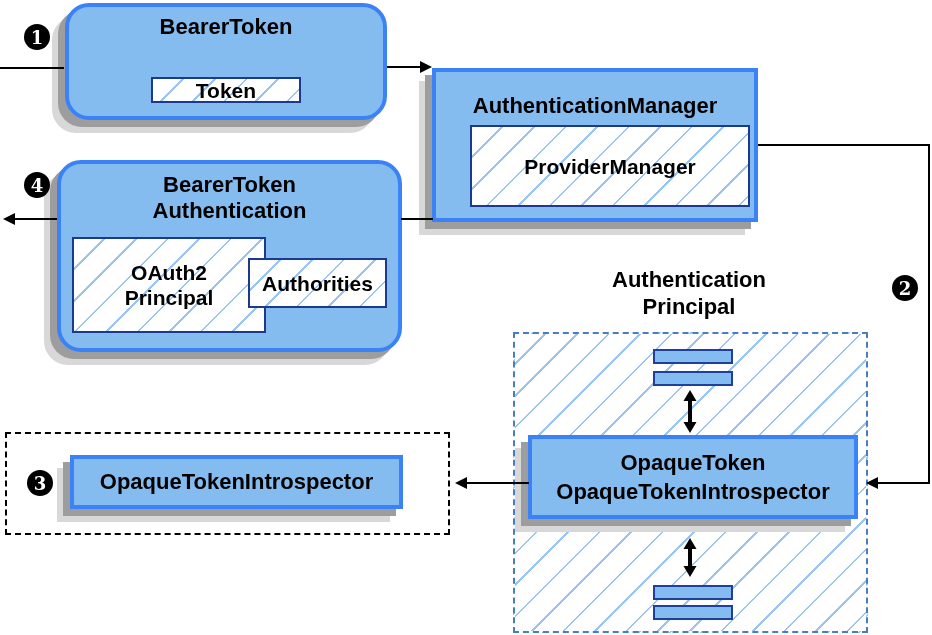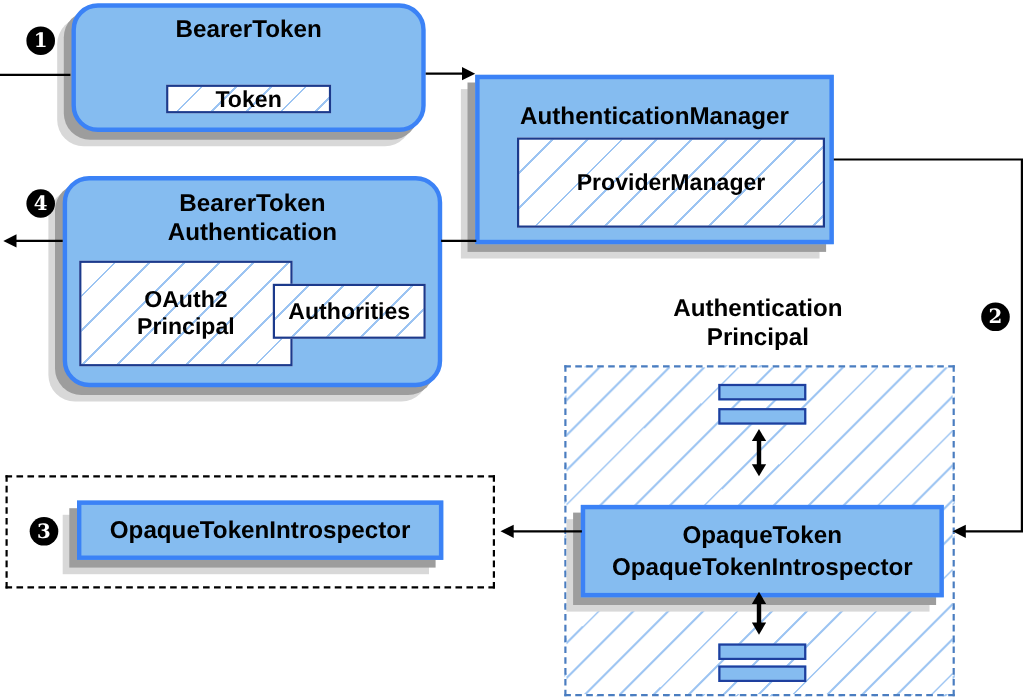--- a/index.html
+++ b/index.html
@@ -98,21 +98,21 @@
   #btat-token  { left: 151px; top: 77px;  width: 150px; height: 26px; }
   #am-node     { left: 432px; top: 68px;  width: 326px; height: 154px; padding-top: 22px; }
   #am-pm       { left: 470px; top: 125px; width: 280px; height: 82px; text-align: center; }
   #bta-node    { left: 57px;  top: 160px; width: 345px; height: 192px; padding-top: 8px; line-height: 26px; }
   #bta-oauth   { left: 72px;  top: 237px; width: 194px; height: 96px; }
   #bta-auth    { left: 248px; top: 258px; width: 139px; height: 50px; text-align: right; }
   #oti-node    { left: 70px;  top: 455px; width: 333px; height: 54px;
                  display: flex; align-items: center; justify-content: center; }
   #otap-node   { left: 528px; top: 435px; width: 330px; height: 84px;
                  display: flex; flex-direction: column; align-items: center; justify-content: center;
-                 line-height: 29px; margin-top: 24px; }
+                 line-height: 29px; }
   #providers-label { left: 579px; top: 266px; width: 220px; }
   #bar-top-1    { top: 349px; }
   #bar-top-2    { top: 371px; }
   #bar-bottom-1 { top: 585px; }
   #bar-bottom-2 { top: 605px; }
   #badge-1 { left: 24px;  top: 24px; }
   #badge-2 { left: 892px; top: 275px; }
   #badge-3 { left: 27px;  top: 470px; }
   #badge-4 { left: 24px;  top: 172px; }
 </style>

